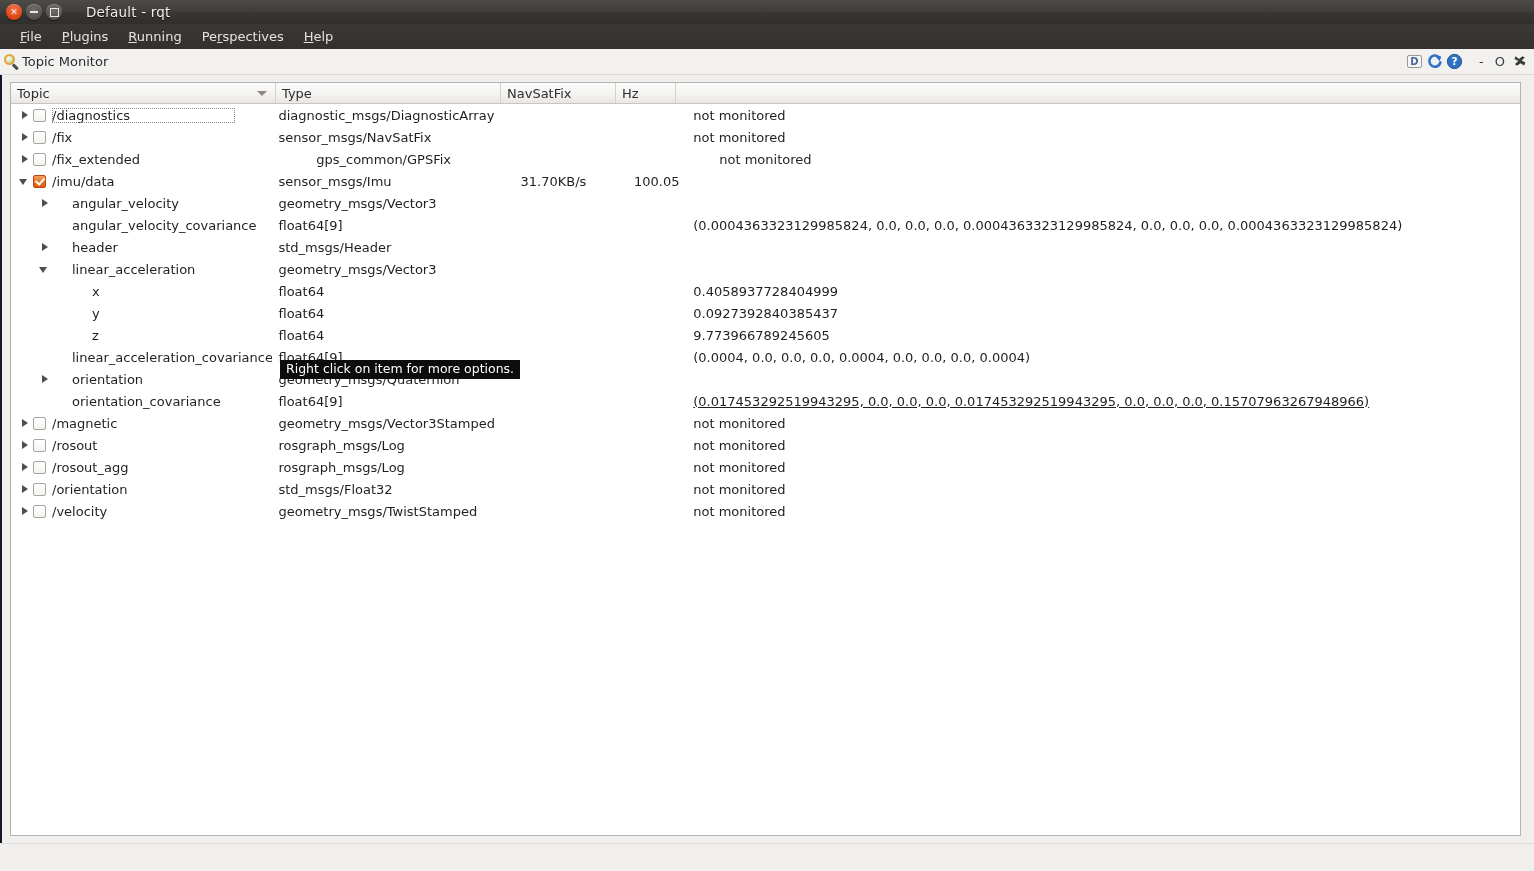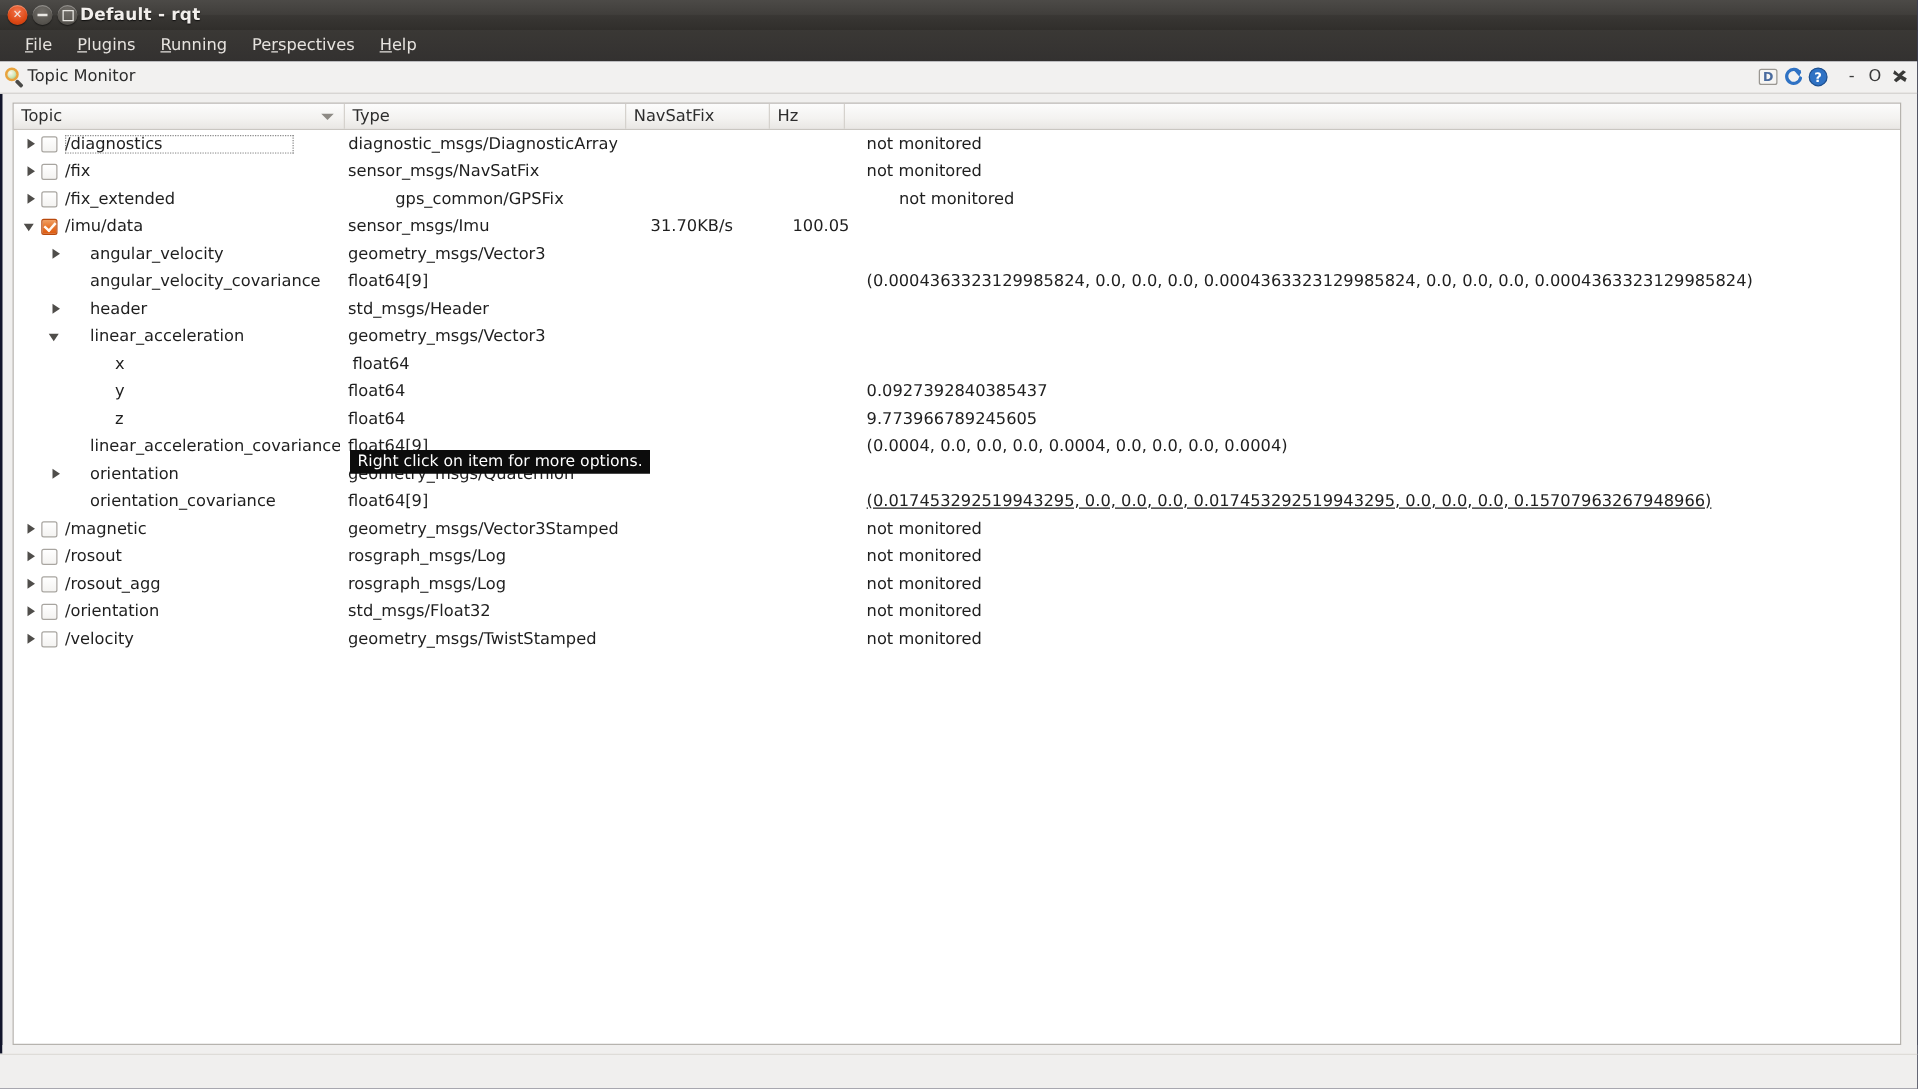--- a/index.html
+++ b/index.html
@@ -36,24 +36,24 @@
   }
   .wbtn.close  { background: radial-gradient(circle at 50% 32%, #f3764f 0%, #dd4814 62%, #b8380c 100%); }
   .wbtn.min    { background: radial-gradient(circle at 50% 32%, #706d68 0%, #595651 62%, #46433f 100%); }
   .wbtn.max    { background: radial-gradient(circle at 50% 32%, #706d68 0%, #595651 62%, #46433f 100%); }
   .wbtn .glyph { font-size: 9px; font-weight: bold; opacity: .92; }
   .wbtn.max .boxg {
     width: 7px; height: 7px; border: 1.4px solid #e9e7e3; display:block;
   }
   .wbtn.min .dashg { width: 8px; height: 1.6px; background: #e9e7e3; display:block; }
   .wtitle {
-    margin-left: 2px;
+    margin-left: 24px;
     color: #f2efec;
     font-size: 13.5px;
-    font-weight: bold;
+    font-weight: normal;
     text-shadow: 0 1px 1px rgba(0,0,0,.75);
     letter-spacing: .2px;
   }
 
   
   .menubar {
     position: absolute;
     left: 0; top: 24px;
     width: 1534px; height: 25px;
     background: linear-gradient(to bottom, #3a3835 0%, #333130 100%);
@@ -338,21 +338,21 @@
       </div>
     </div>
     <div class="tbody" id="tbody">
         <div class="row">
           <div class="cell c-topic" style="width: 265px;">
             <span style="display: inline-block; flex: 0 0 auto; width: 8px;"></span>
             <span class="twist closed"></span>
             <span class="cb "></span>
             <span class="label focusbox" style="padding-right: 105px;">/diagnostics</span>
           </div>
-          <div class="cell c-type" style="width: 225px; text-align: center;">diagnostic_msgs/DiagnosticArray</div>
+          <div class="cell c-type" style="width: 225px;">diagnostic_msgs/DiagnosticArray</div>
           <div class="cell c-bw" style="width: 115px;"></div>
           <div class="cell c-hz" style="width: 60px;"></div>
           <div class="cell c-val" style="width: 844px;">not monitored</div>
         </div>
         <div class="row">
           <div class="cell c-topic" style="width: 265px;">
             <span style="display: inline-block; flex: 0 0 auto; width: 8px;"></span>
             <span class="twist closed"></span>
             <span class="cb "></span>
             <span class="label">/fix</span>
@@ -437,20 +437,21 @@
         <div class="row">
           <div class="cell c-topic" style="width: 265px;">
             <span style="display: inline-block; flex: 0 0 auto; width: 48px;"></span>
             <span class="twist none"></span>
             <span class="cb hidden"></span>
             <span class="label">x</span>
           </div>
           <div class="cell c-type" style="width: 225px;">float64</div>
           <div class="cell c-bw" style="width: 115px;"></div>
           <div class="cell c-hz" style="width: 60px;"></div>
+          <div class="cell c-val" style="width: 844px;">0.4058937728404999</div>
         </div>
         <div class="row">
           <div class="cell c-topic" style="width: 265px;">
             <span style="display: inline-block; flex: 0 0 auto; width: 48px;"></span>
             <span class="twist none"></span>
             <span class="cb hidden"></span>
             <span class="label">y</span>
           </div>
           <div class="cell c-type" style="width: 225px;">float64</div>
           <div class="cell c-bw" style="width: 115px;"></div>

